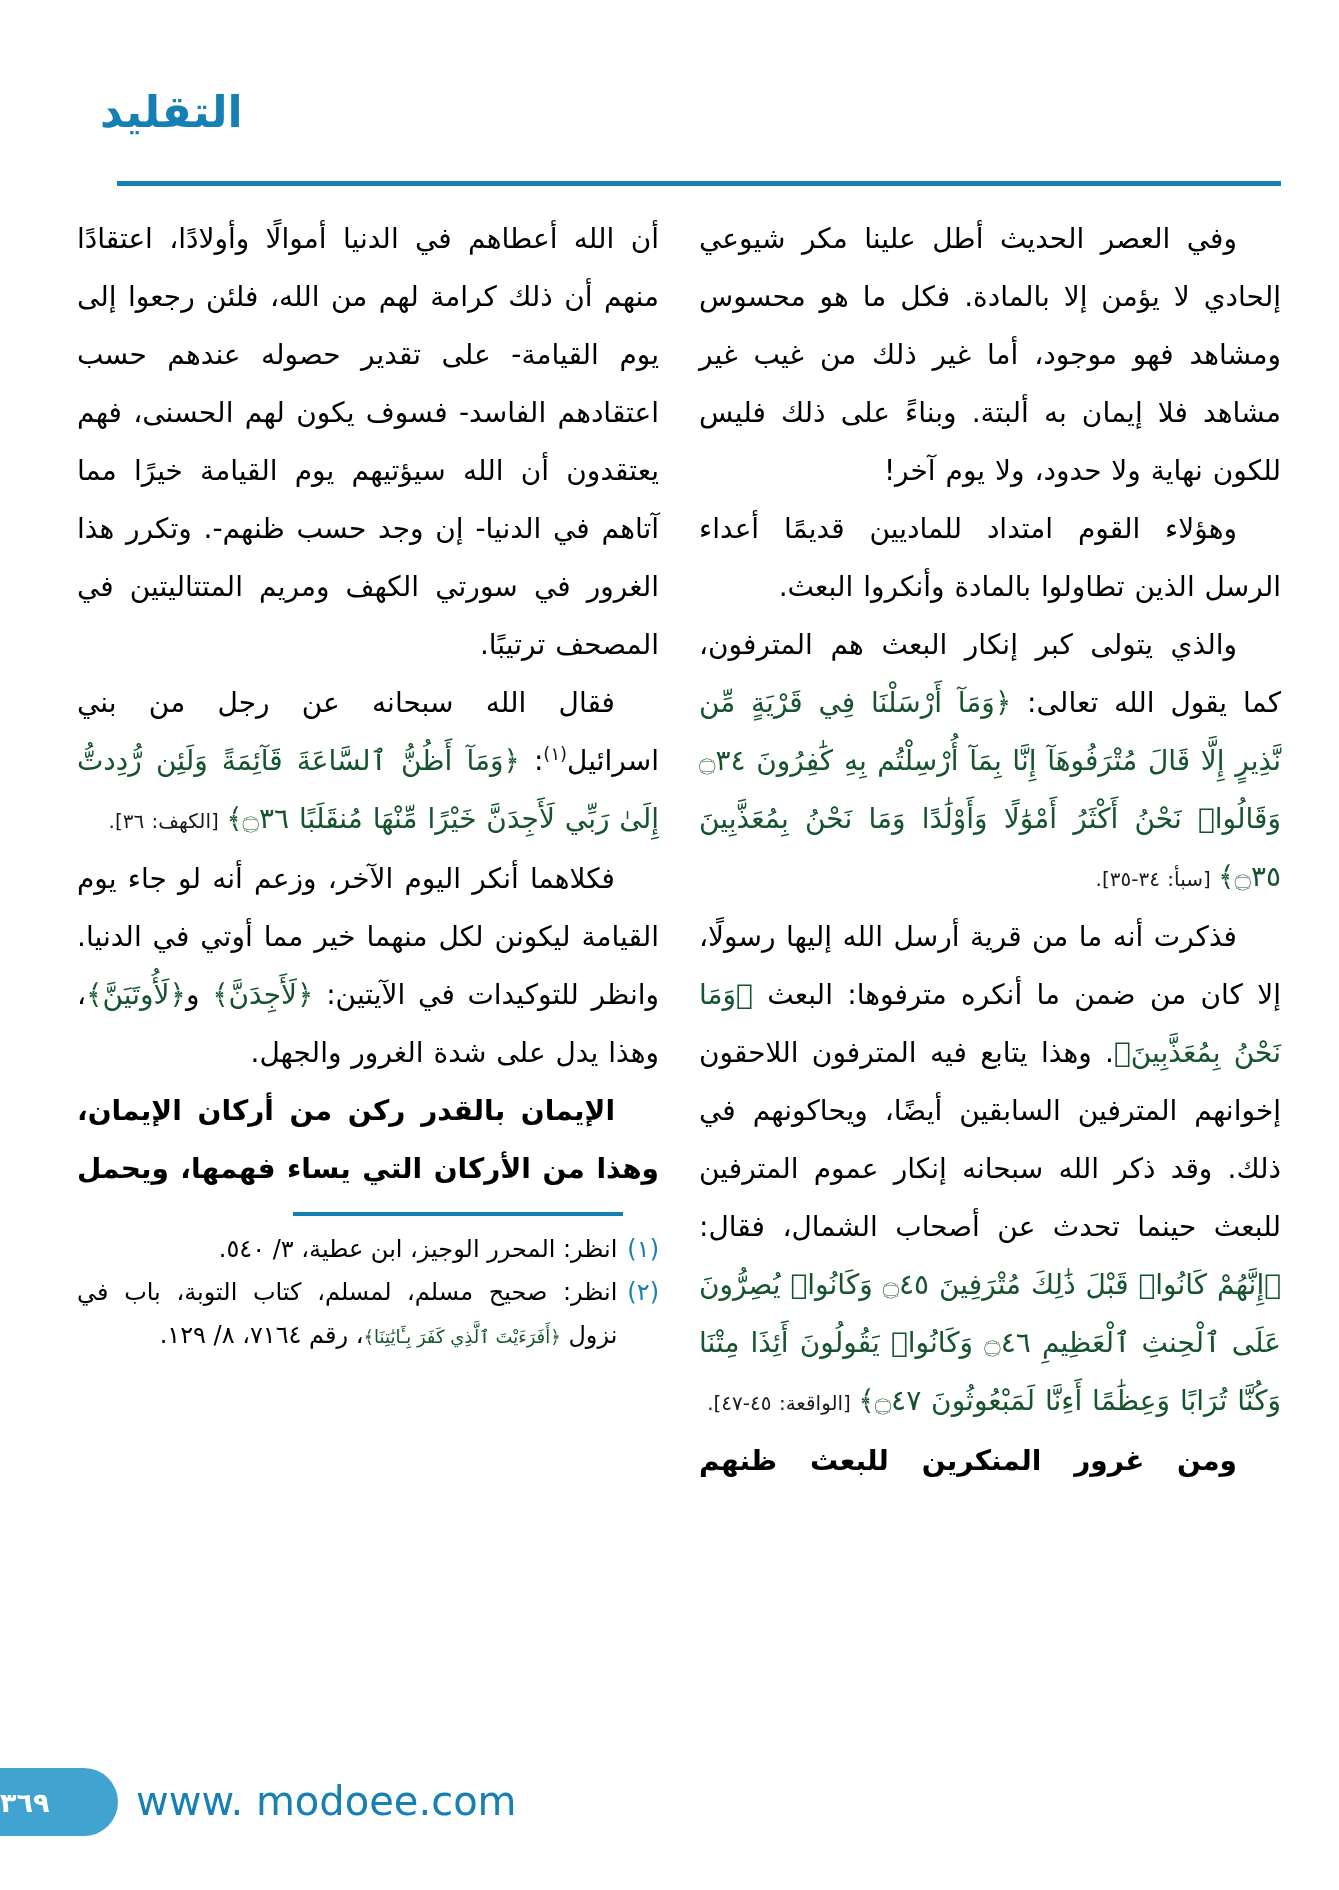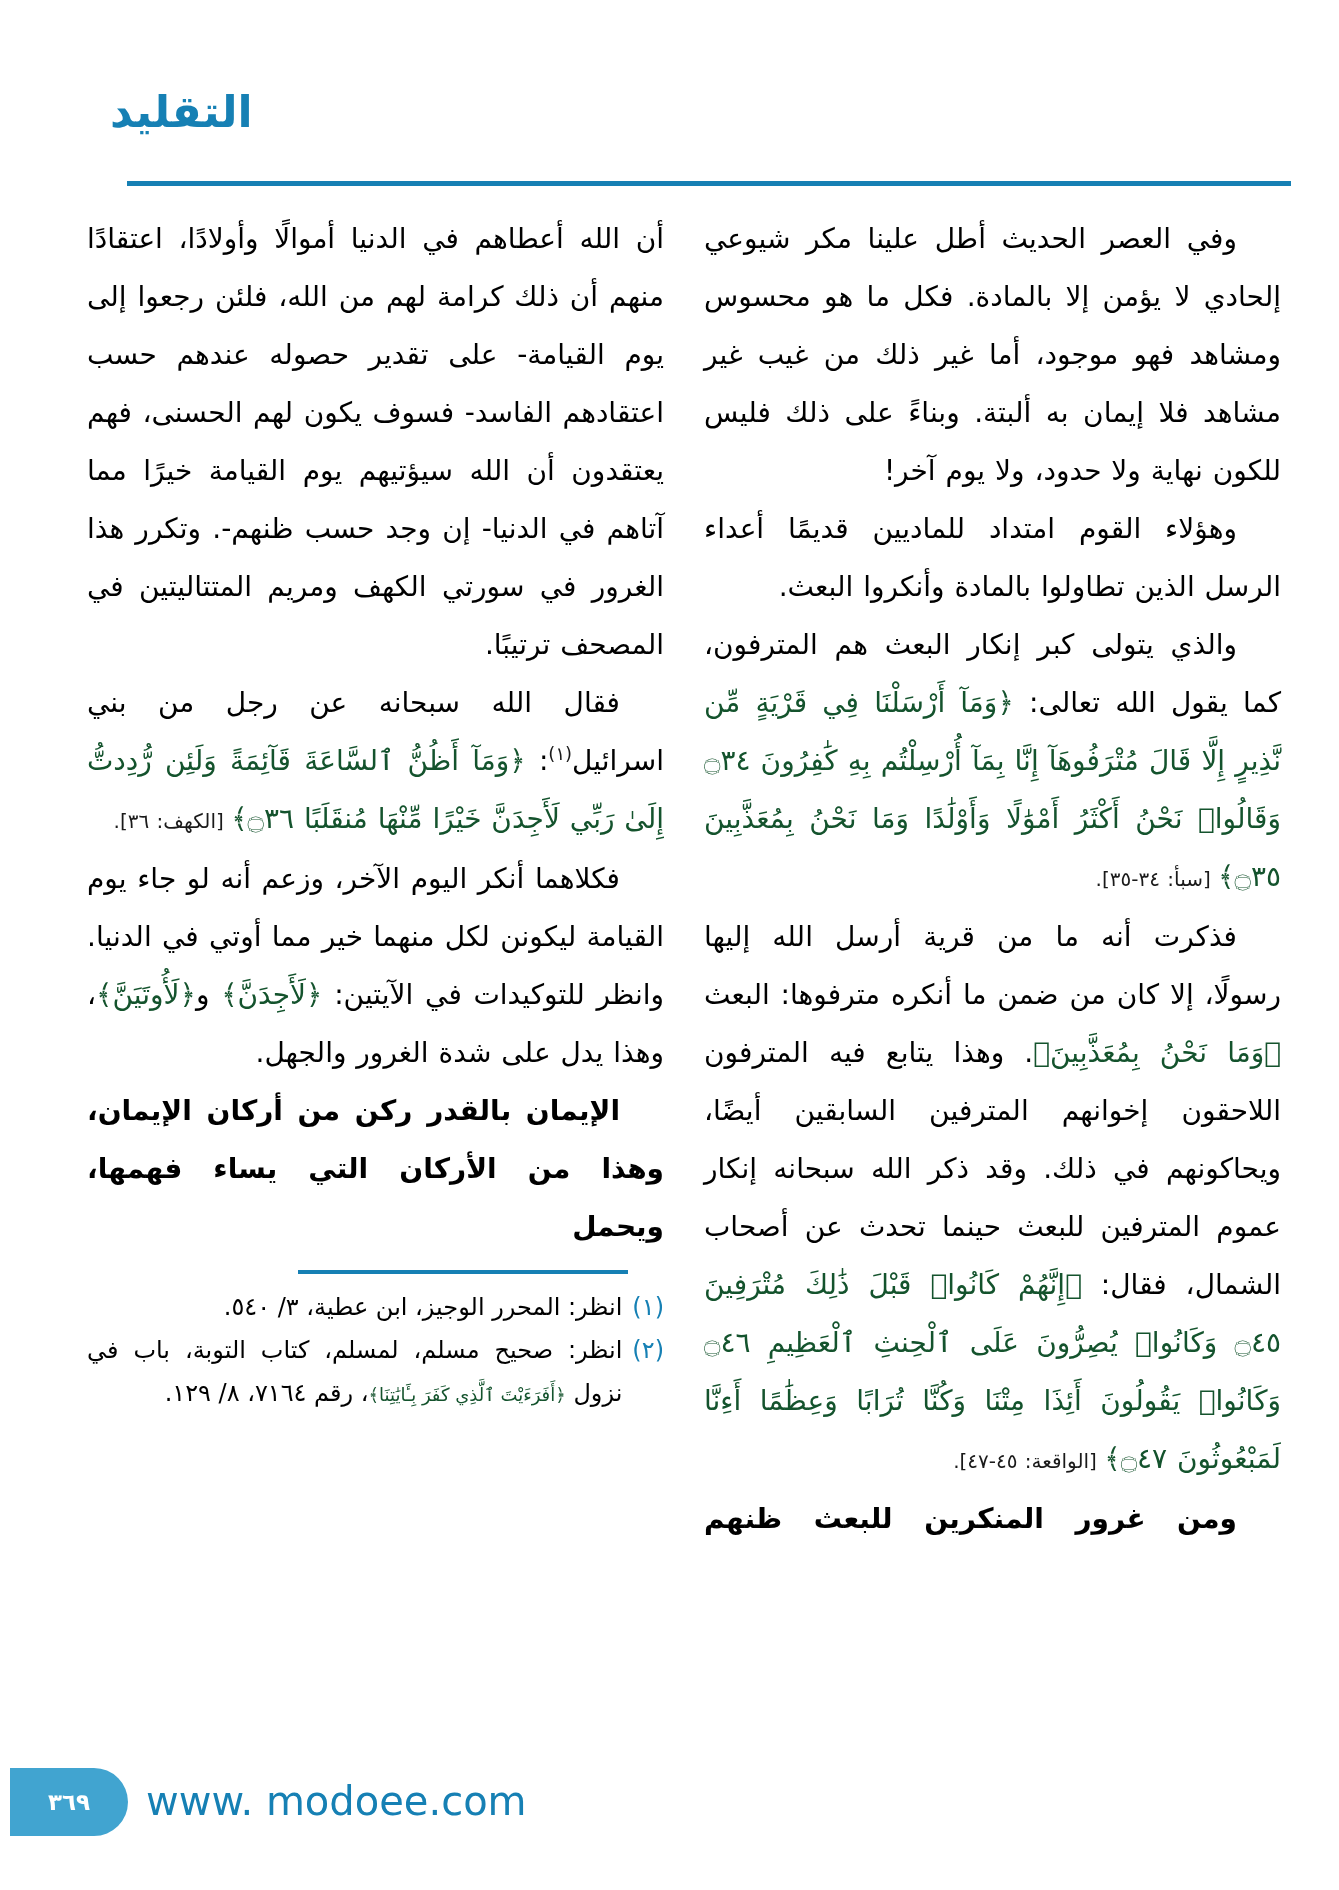--- a/index.html
+++ b/index.html
@@ -1,21 +1,21 @@
 <!DOCTYPE html>
 <html lang="ar"><head>
 <meta charset="utf-8">
 <style>
   html,body{margin:0;padding:0;}
   body{
     width:1339px;height:1890px;position:relative;background:#ffffff;
     font-family:"DejaVu Sans","Liberation Serif",sans-serif;
     color:#1a1a1a;overflow:hidden;
   }
-  .page{position:absolute;inset:0;margin-left:10px;}
+  .page{position:absolute;inset:0;}
 
   
   .header-title{
     position:absolute;top:86px;left:100px;
     font-size:44px;font-weight:bold;color:#1680B4;
     direction:rtl;
   }
   .header-rule{
     position:absolute;top:181px;left:117px;width:1164px;height:5px;
     background:#1680B4;
@@ -51,22 +51,22 @@
     font-size:24px;line-height:43px;
   }
   .footnote .fn-num{color:#1680B4;white-space:nowrap;flex:0 0 auto;}
   .footnote .fn-text{text-align:justify;flex:1 1 auto;min-width:0;}
   .footnote .fn-text .seg-q{font-size:18px;}
 
   
   .page-badge{
     position:absolute;left:0;top:1768px;width:118px;height:68px;
     background:#41A4D0;border-radius:0 34px 34px 0;
-    display:flex;align-items:center;justify-content:center;
-    color:#ffffff;font-size:23px;font-weight:bold;z-index:5;
+    display:flex;align-items:center;justify-content:flex-start;
+    color:#ffffff;font-size:27px;font-weight:bold;z-index:5;
   }
   .site-url{
     position:absolute;left:136px;top:1778px;
     color:#1680B4;font-size:40px;direction:ltr;z-index:5;
     background:#ffffff;padding:0 6px 0 0;
   }
 </style>
 </head>
 <body>
 

